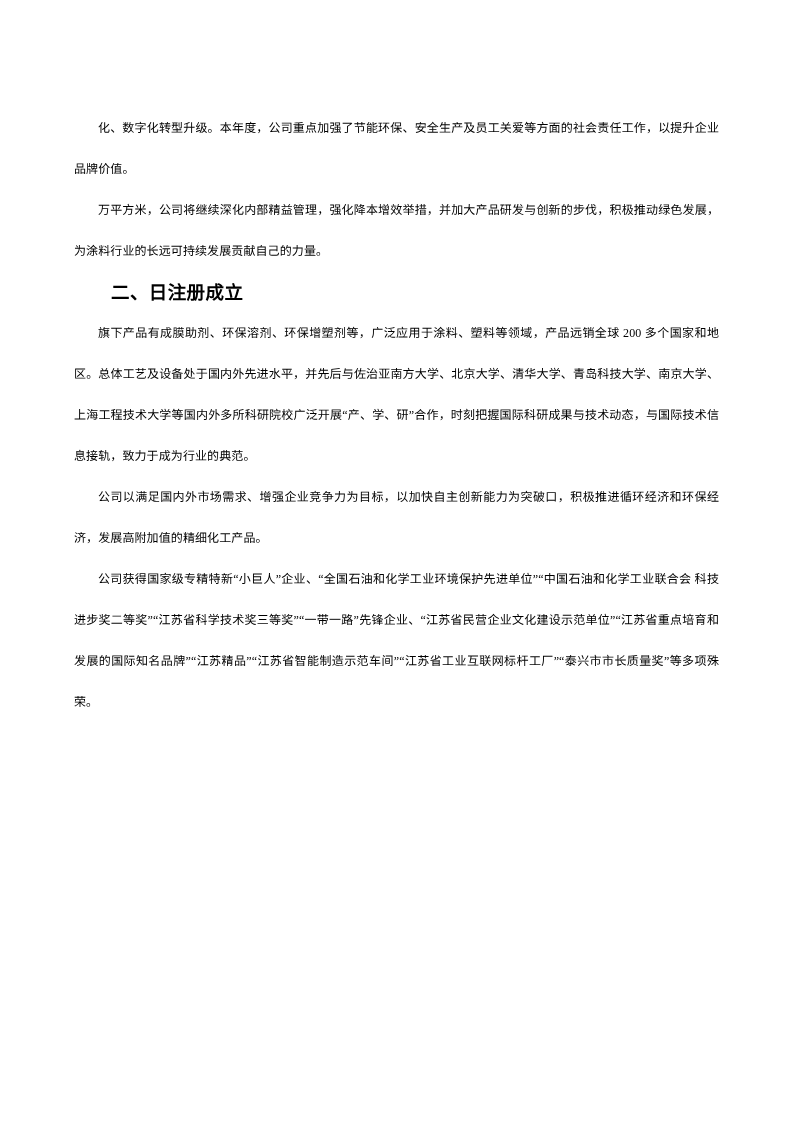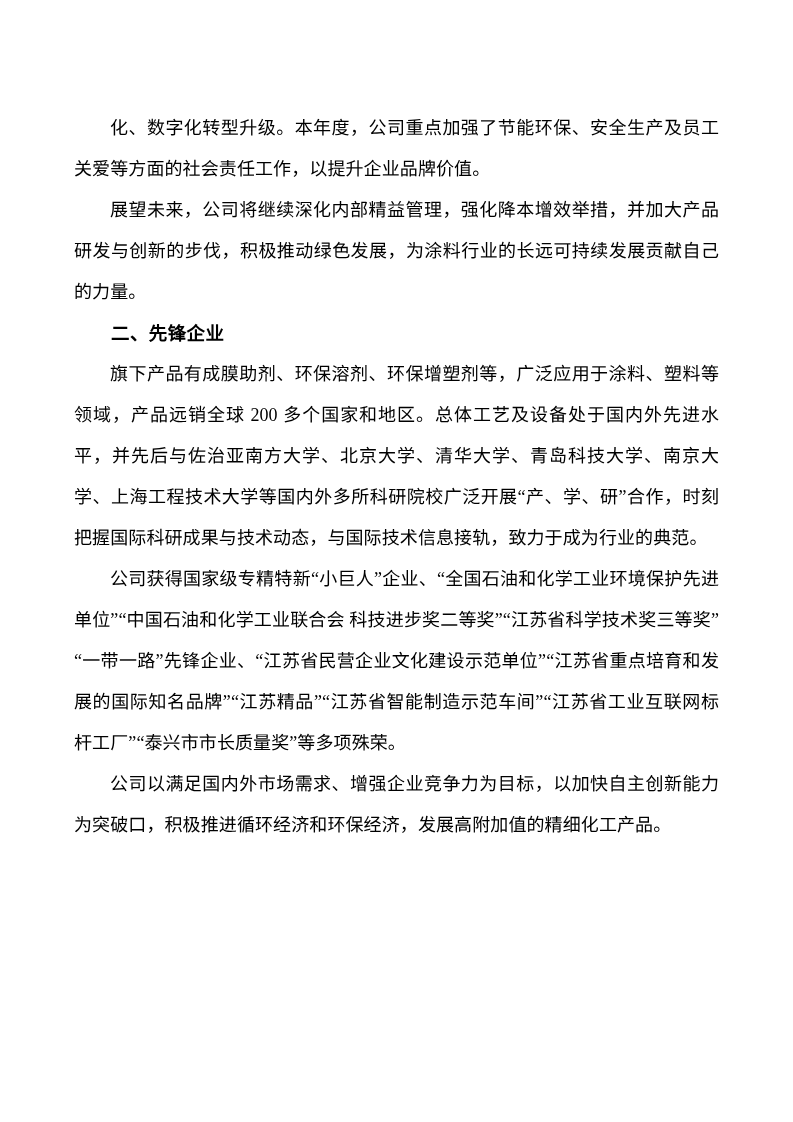--- a/index.html
+++ b/index.html
@@ -21,21 +21,21 @@
     width: 793px;
     height: 1122px;
     background: #ffffff;
     padding: 108px 74px 0 74px;
   }
   .doc-body {
     width: 645px;
   }
   p.para {
     margin: 0 0 0 0;
-    font-size: 18px;
+    font-size: 12px;
     line-height: 41px;
     text-align: justify;
     text-justify: inter-ideograph;
     text-indent: 2em;
     letter-spacing: 0.1px;
     word-break: break-all;
   }
   h2.heading {
     margin: 0;
     font-size: 18.5px;
@@ -47,25 +47,25 @@
   }
 </style>
 </head>
 <body>
 
 <div class="page">
   <div class="doc-body">
 
     <p class="para">化、数字化转型升级。本年度，公司重点加强了节能环保、安全生产及员工关爱等方面的社会责任工作，以提升企业品牌价值。</p>
 
-    <p class="para">展望未来，公司将继续深化内部精益管理，强化降本增效举措，并加大产品研发与创新的步伐，积极推动绿色发展，为涂料行业的长远可持续发展贡献自己的力量。</p>
+    <p class="para">万平方米，公司将继续深化内部精益管理，强化降本增效举措，并加大产品研发与创新的步伐，积极推动绿色发展，为涂料行业的长远可持续发展贡献自己的力量。</p>
 
-    <h2 class="heading">二、先锋企业</h2>
+    <h2 class="heading">二、日注册成立</h2>
 
 
     <p class="para">旗下产品有成膜助剂、环保溶剂、环保增塑剂等，广泛应用于涂料、塑料等领域，产品远销全球 200 多个国家和地区。总体工艺及设备处于国内外先进水平，并先后与佐治亚南方大学、北京大学、清华大学、青岛科技大学、南京大学、上海工程技术大学等国内外多所科研院校广泛开展“产、学、研”合作，时刻把握国际科研成果与技术动态，与国际技术信息接轨，致力于成为行业的典范。</p>
 
+    <p class="para">公司以满足国内外市场需求、增强企业竞争力为目标，以加快自主创新能力为突破口，积极推进循环经济和环保经济，发展高附加值的精细化工产品。</p>
+
     <p class="para">公司获得国家级专精特新“小巨人”企业、“全国石油和化学工业环境保护先进单位”“中国石油和化学工业联合会   科技进步奖二等奖”“江苏省科学技术奖三等奖”“一带一路”先锋企业、“江苏省民营企业文化建设示范单位”“江苏省重点培育和发展的国际知名品牌”“江苏精品”“江苏省智能制造示范车间”“江苏省工业互联网标杆工厂”“泰兴市市长质量奖”等多项殊荣。</p>
-
-    <p class="para">公司以满足国内外市场需求、增强企业竞争力为目标，以加快自主创新能力为突破口，积极推进循环经济和环保经济，发展高附加值的精细化工产品。</p>
 
   </div>
 </div>
 
 </body></html>

